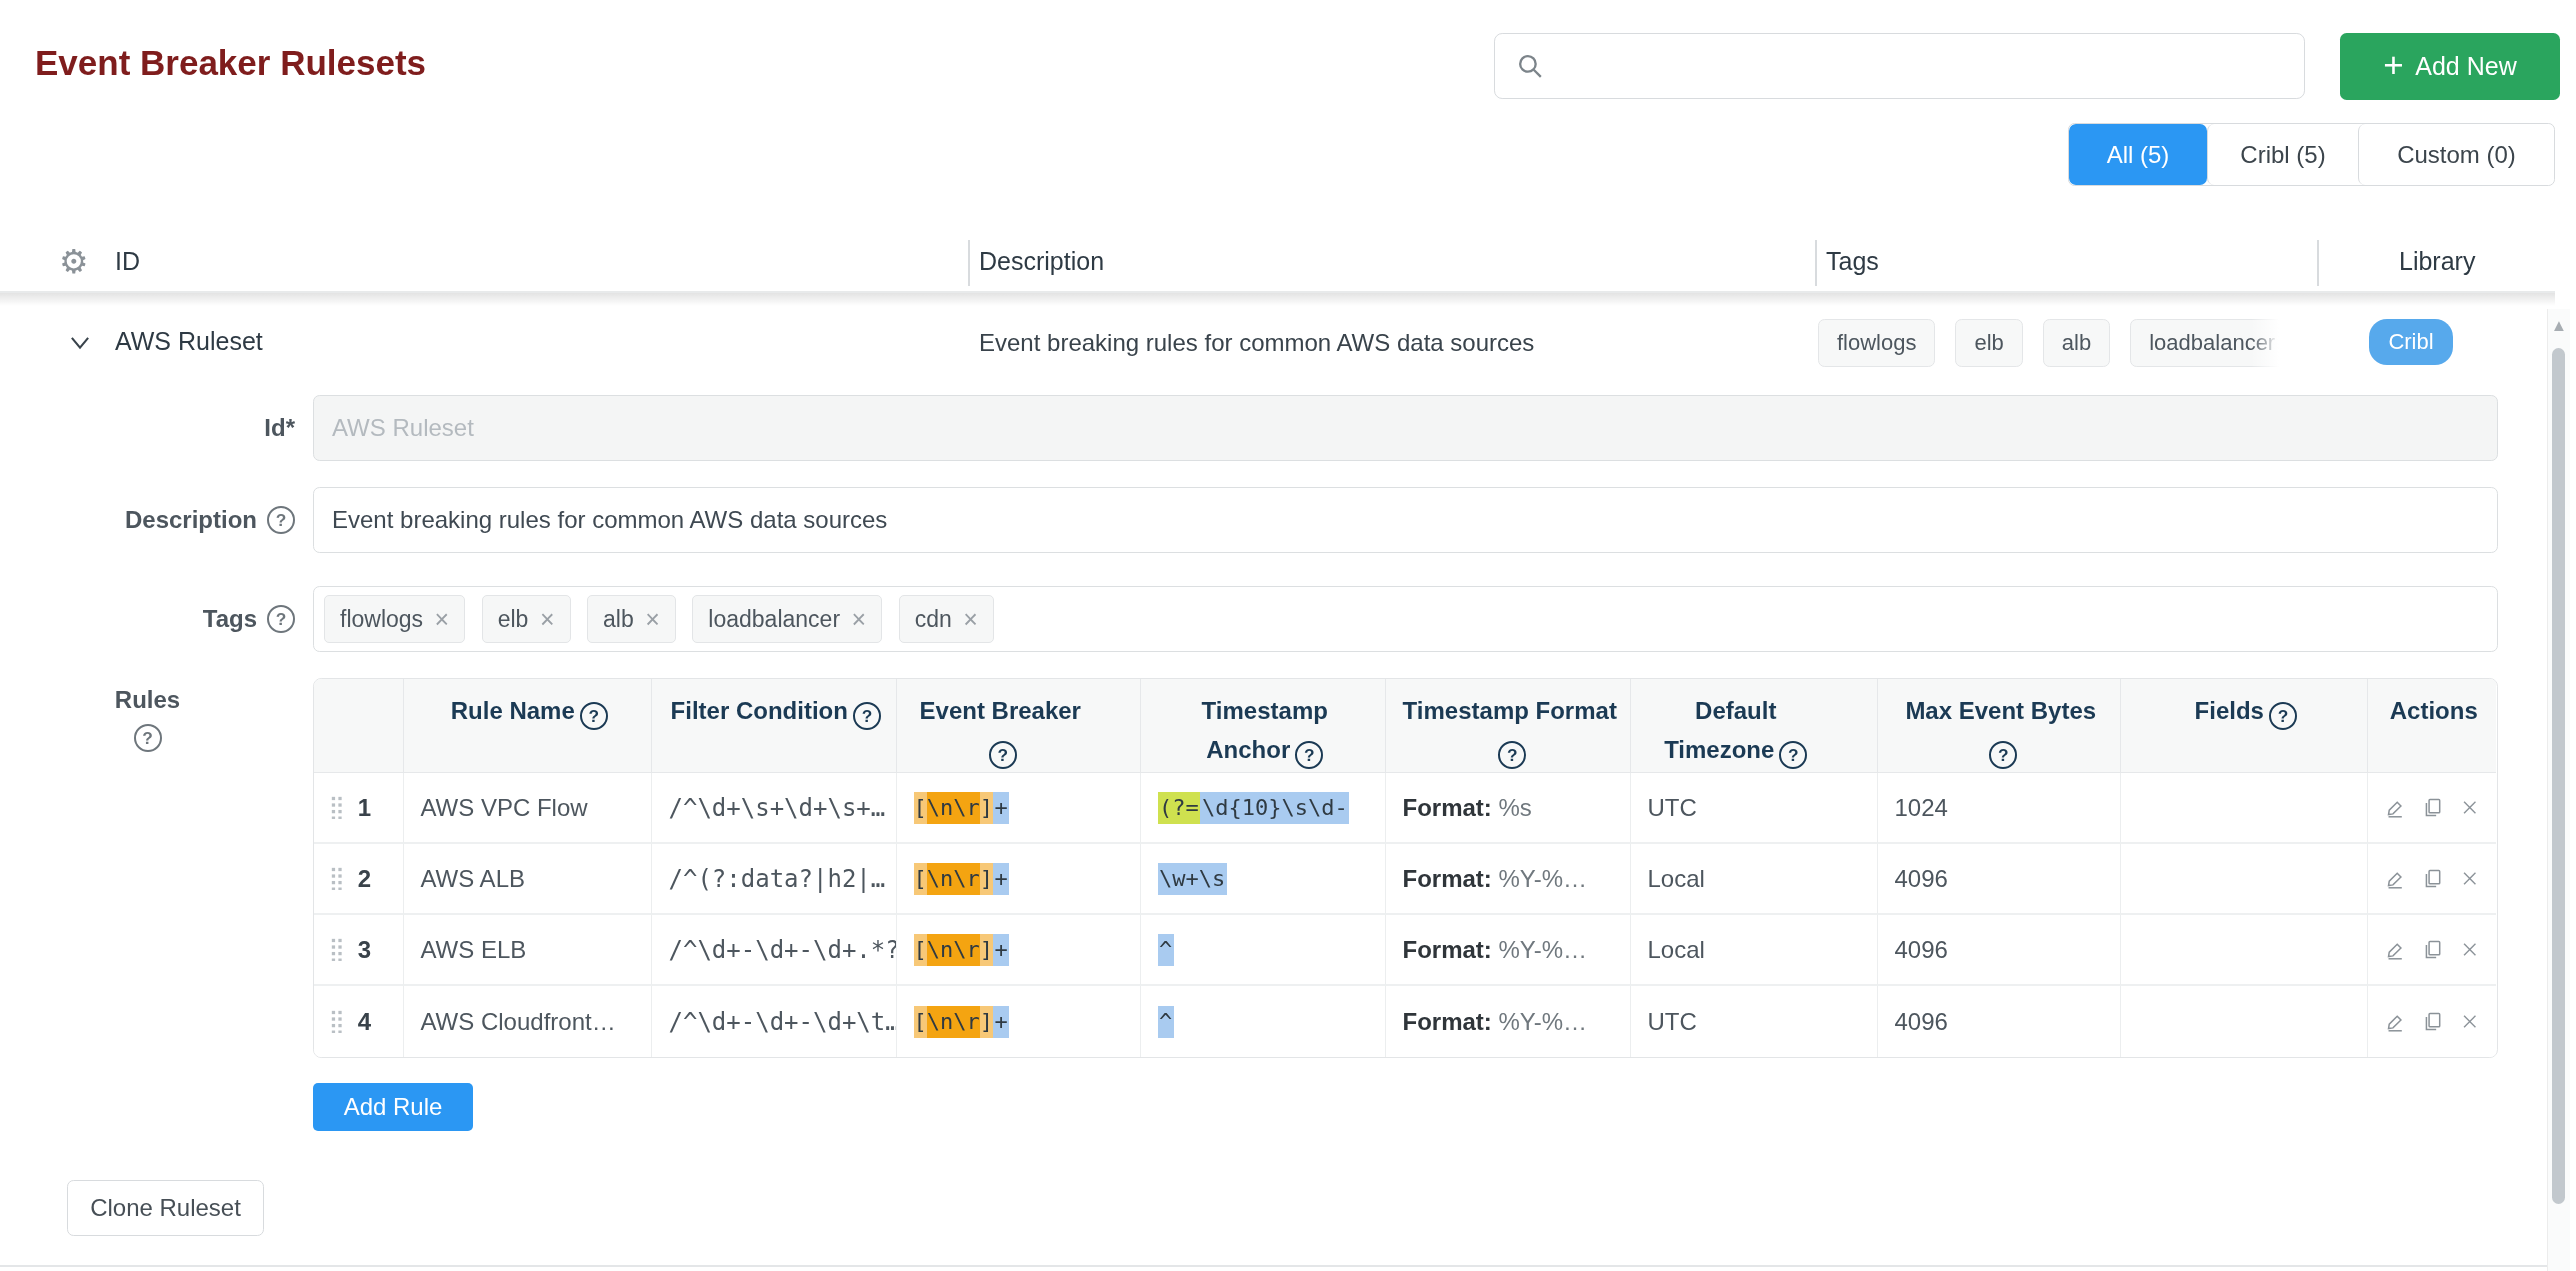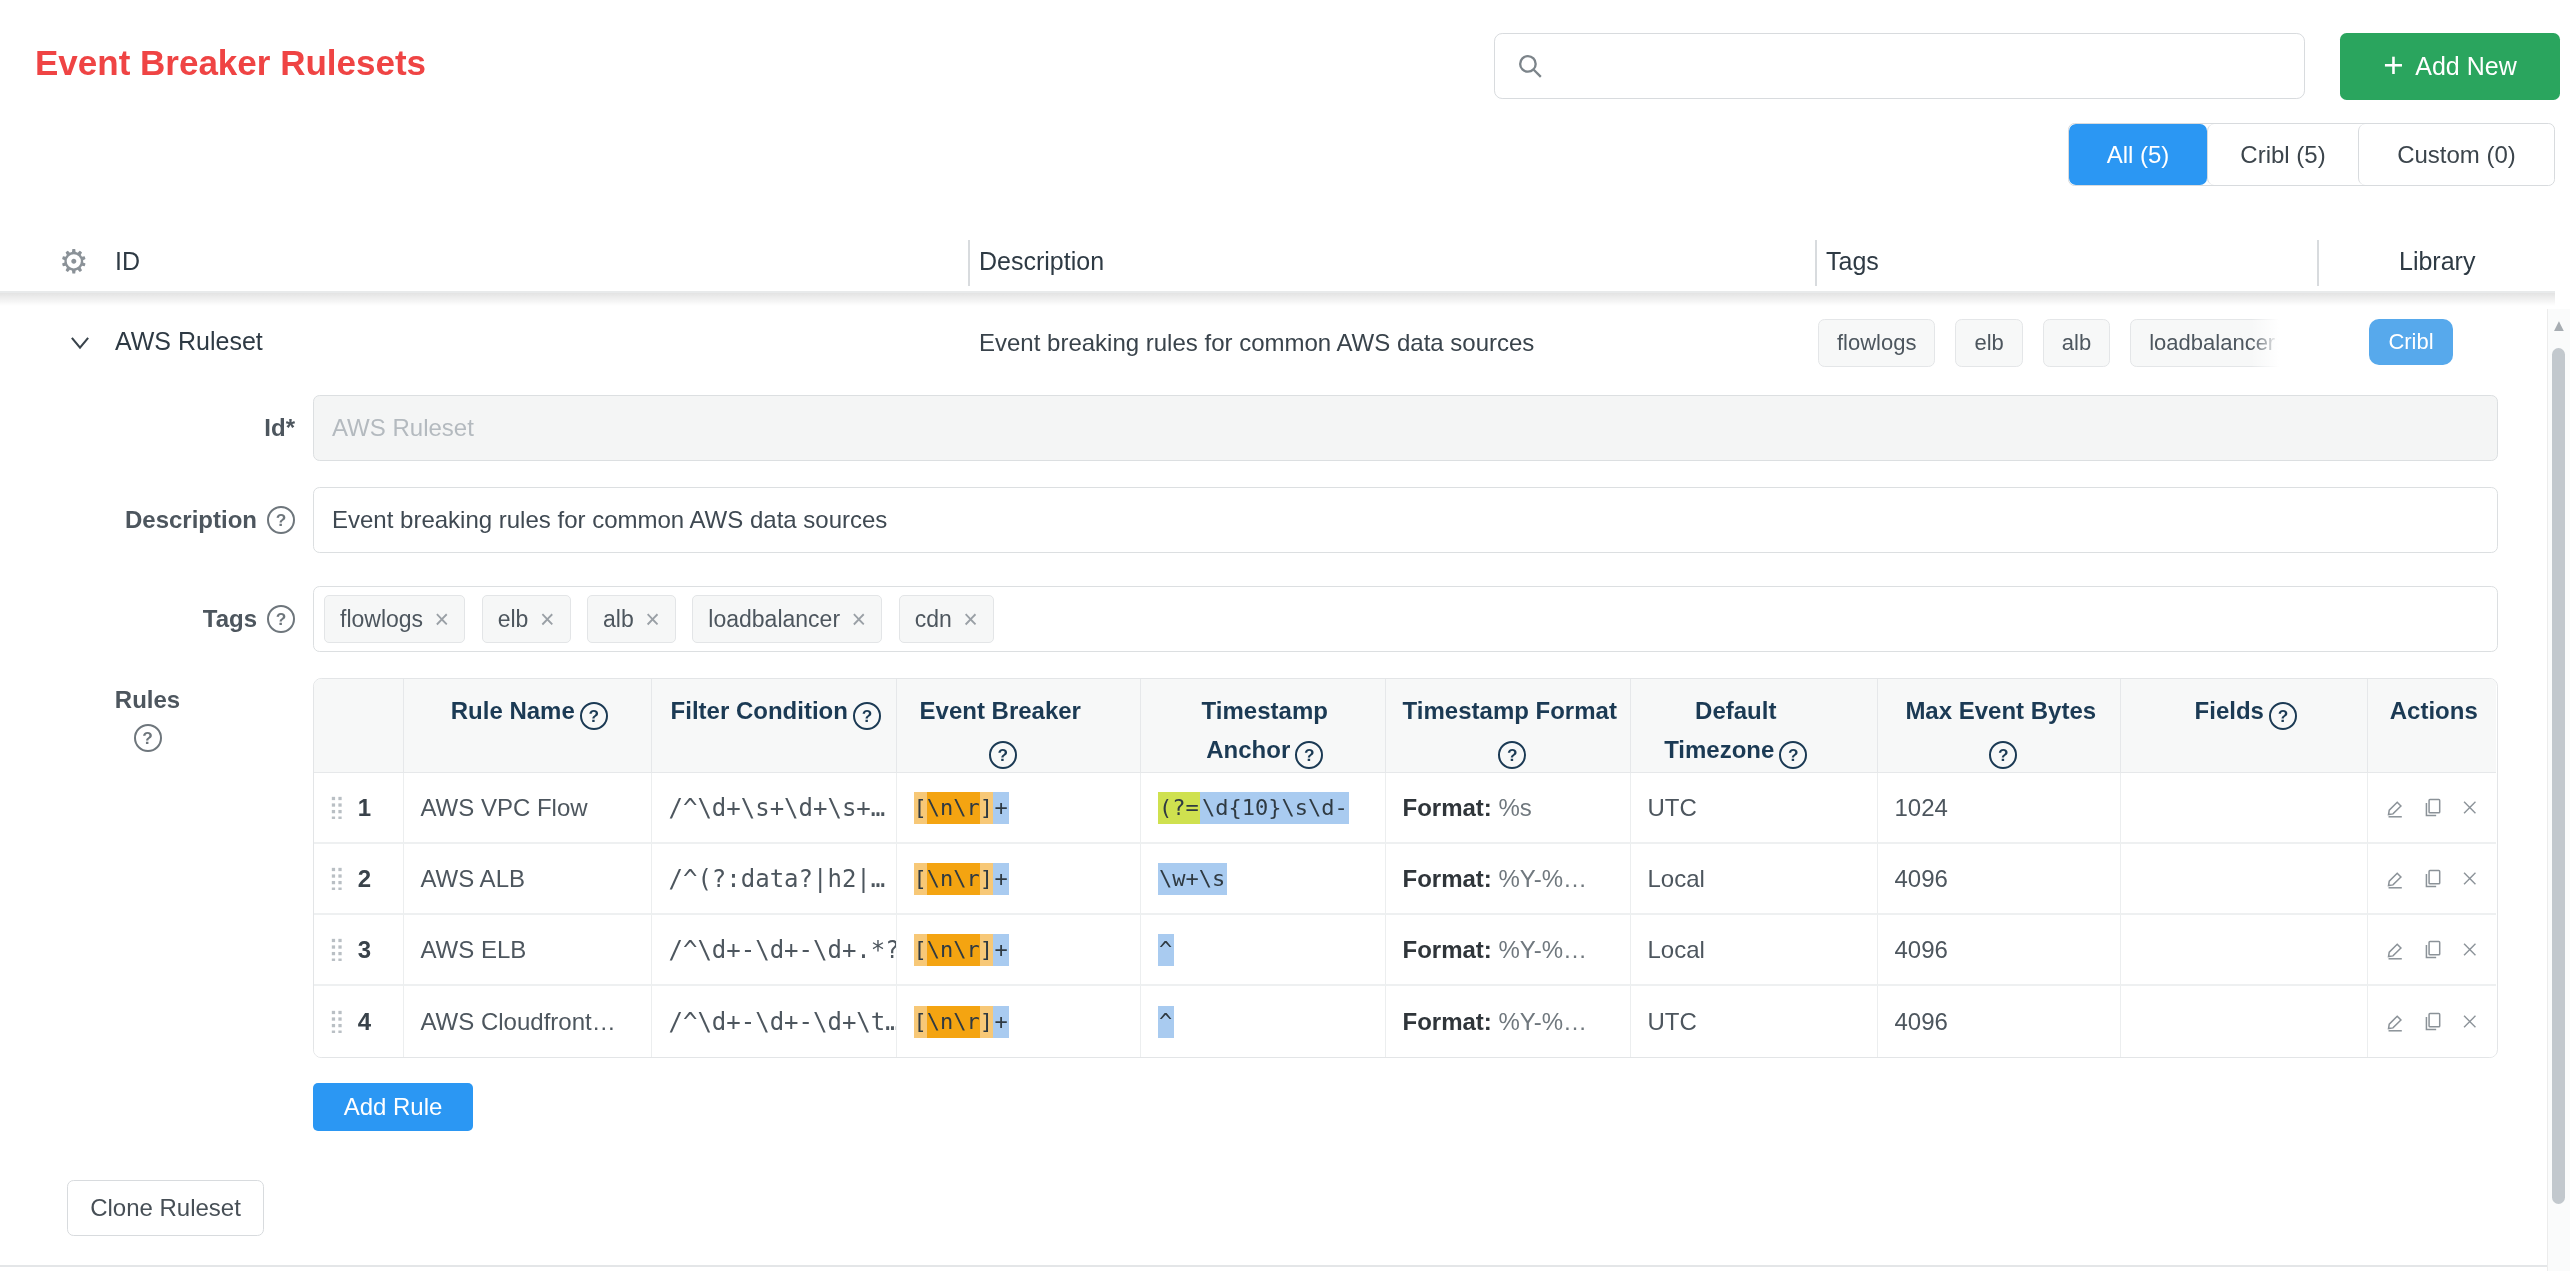--- a/index.html
+++ b/index.html
@@ -2,21 +2,21 @@
 <html style="font-size:13px"><head>
 <meta charset="utf-8">
 <style>
   * { margin:0; padding:0; box-sizing:border-box; }
   html,body { background:#fff; }
   #app {
     position:relative; width:2576px; height:1272px; overflow:hidden;
     background:#fff; font-family:"Liberation Sans", sans-serif; color:#2e3a44;
   }
   
-  .page-title { position:absolute; left:35px; top:43px; font-size:35px; font-weight:600; color:#ef4444; }
+  .page-title { position:absolute; left:35px; top:43px; font-size:35px; font-weight:600; color:#7f1d1d; }
   .search-box { position:absolute; left:1494px; top:33px; width:811px; height:66px;
     border:1.6px solid #d8dbde; border-radius:8.2px; background:#fff; display:flex; align-items:center; }
   .search-box svg { margin-left:20px; flex:0 0 auto; }
   .search-box input { border:none; outline:none; flex:1; height:58px; margin:0 16.5px 0 11.5px; font-size:24px; font-family:inherit; color:#3f4952; background:transparent; }
   .btn-add-new { position:absolute; left:2340px; top:33px; width:220px; height:67px; border:none;
     background:#2aa55e; border-radius:6.6px; color:#fff; font-size:25px; font-family:inherit;
     display:flex; align-items:center; justify-content:center; gap:11.5px; cursor:pointer; }
   .btn-add-new .plus { font-size:35px; font-weight:300; line-height:1; margin-top:-3.3px; }
   
   .tabs { position:absolute; left:2068px; top:123px; height:63px; display:flex;
@@ -39,21 +39,21 @@
   .chevron { position:absolute; left:67px; top:332px; cursor:pointer; }
   .ruleset-name { position:absolute; left:115px; top:327px; font-size:25px; color:#2e3a44; }
   .ruleset-desc { position:absolute; left:979px; top:329px; font-size:24px; color:#39434b; }
   .row-tags { position:absolute; left:1818px; top:316px; width:461px; height:54px; overflow:hidden;
     display:flex; gap:20px; align-items:center; }
   .row-tags::after { content:""; position:absolute; right:0; top:0; width:28px; height:100%;
     background:linear-gradient(to right, rgba(255,255,255,0), #fff); }
   .tag-chip { height:48px; padding:0 18px; display:flex; align-items:center; white-space:nowrap;
     background:#f7f8f8; border:1.6px solid #e4e6e8; border-radius:6.6px; font-size:22px; color:#4d565e; }
   .badge-cribl { position:absolute; left:2369px; top:319px; width:84px; height:46px;
-    background:#57a9ec; border-radius:10px; color:#fff; font-size:22px;
+    background:#57a9ec; border-radius:18px; color:#fff; font-size:22px;
     display:flex; align-items:center; justify-content:center; cursor:pointer; }
   
   .f-label { position:absolute; left:0; width:295px; display:flex; align-items:center; justify-content:flex-end;
     gap:10px; font-size:24px; font-weight:700; color:#4d565e; height:66px; }
   .lbl-id { top:395px; } .lbl-desc { top:487px; } .lbl-tags { top:586px; } .lbl-rules { top:678px; height:74px;flex-direction:column; }
   .help { display:inline-flex; width:28px; height:28px; border:2.5px solid #6e767c; border-radius:50%;
     align-items:center; justify-content:center; font-size:17.3px; font-weight:700; color:#6e767c; flex:0 0 auto; cursor:pointer; }
   .f-input { position:absolute; left:313px; width:2185px; height:66px; border:1.6px solid #dcdfe1; border-radius:6.6px;
     font-size:24px; font-family:inherit; padding:0 18px; color:#3f4952; background:#fff; outline:none; }
   #id-input { top:395px; background:#f4f5f5; color:#b4babf; }

